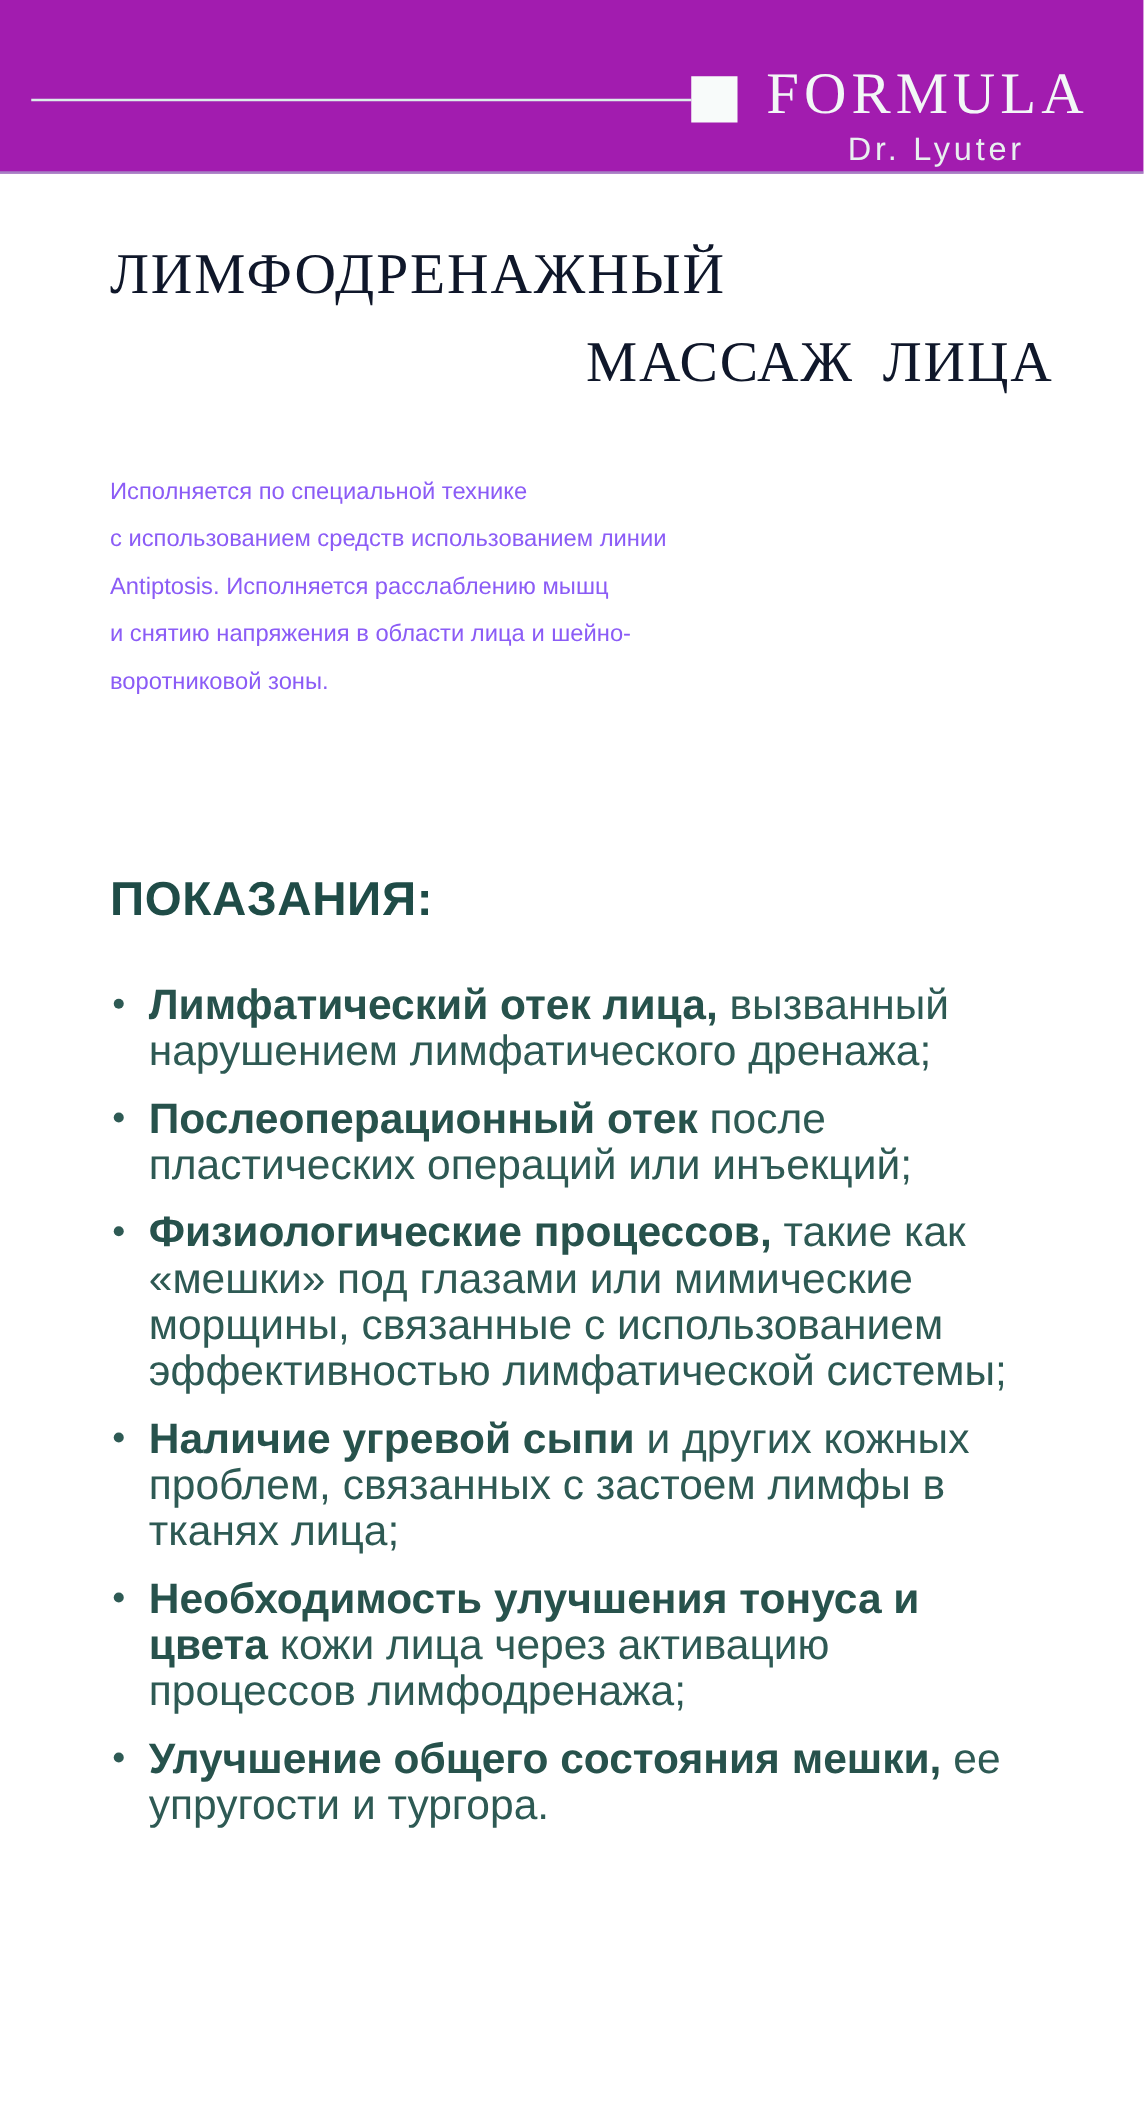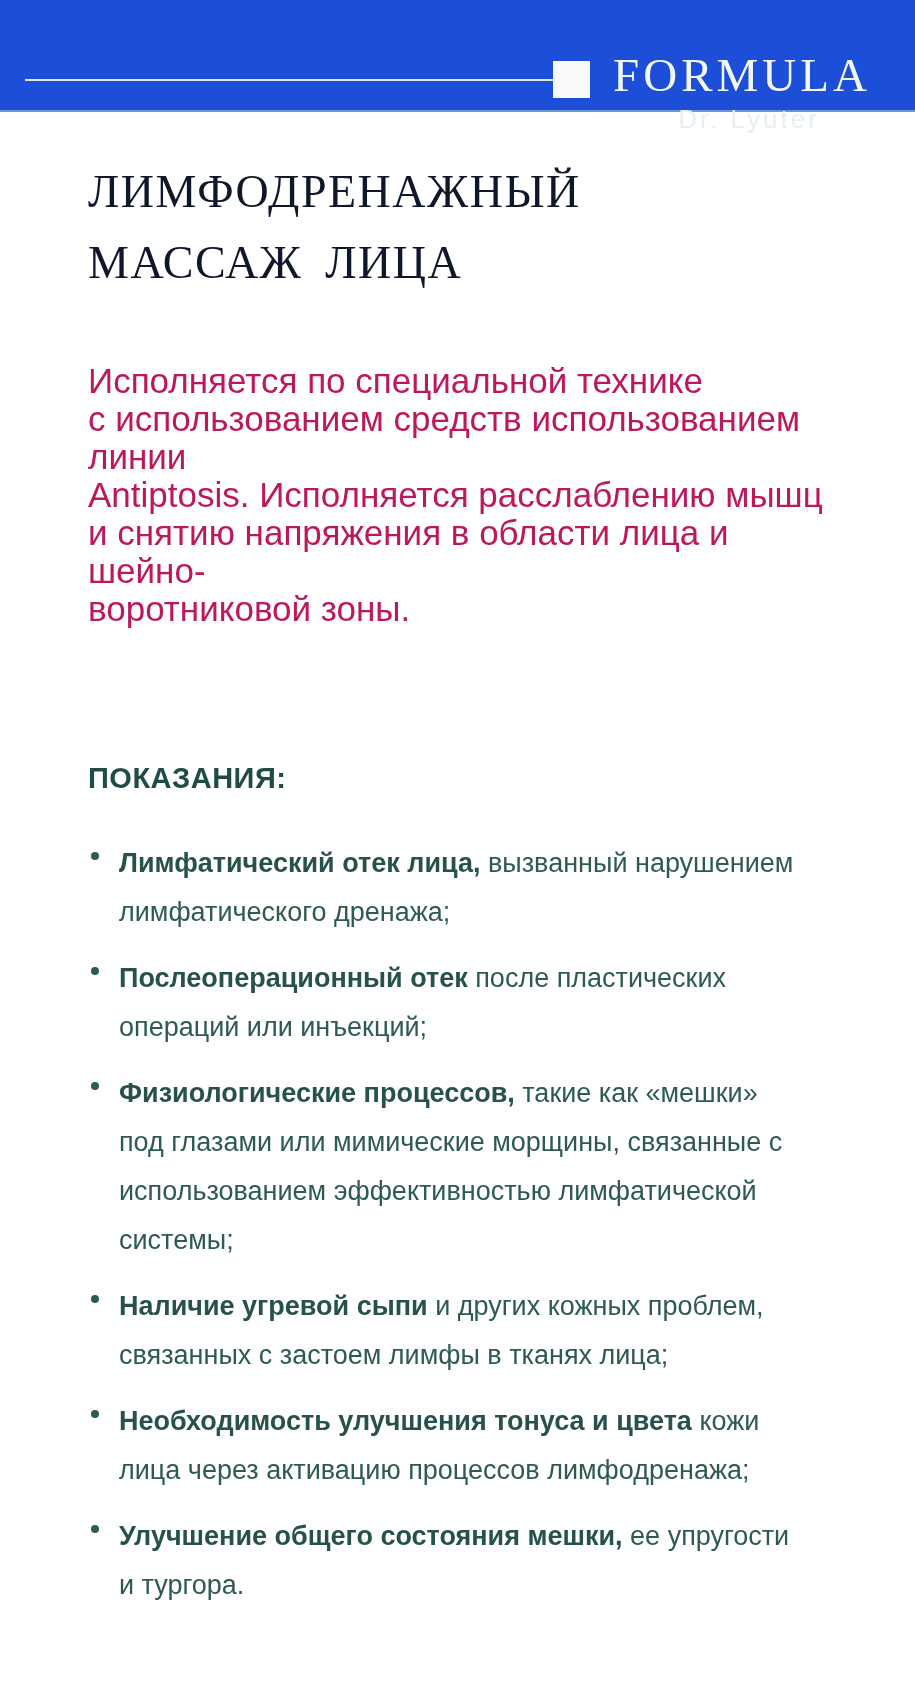--- a/index.html
+++ b/index.html
@@ -10,22 +10,22 @@
     height: 1700px;
     background: #ffffff;
     overflow: hidden;
     font-family: "Liberation Sans", sans-serif;
   }
 
   
   .header {
     position: relative;
     width: 100%;
-    height: 112px;
-    background: #1d4ed8;
+    height: 139px;
+    background: #a21caf;
     border-bottom: 2px solid rgba(170, 210, 214, 0.55);
   }
   .header-rule {
     position: absolute;
     left: 25px;
     top: 79px;
     width: 528px;
     height: 2px;
     background: #dcebe9;
   }
@@ -67,47 +67,47 @@
   }
   .page-title {
     margin-top: 44px;
     font-family: "Liberation Serif", serif;
     font-size: 46px;
     line-height: 71px;
     letter-spacing: 1.5px;
     color: #0f172a;
     font-weight: 400;
   }
-  .page-title .word-gap { word-spacing: 10px; }
+  .page-title .word-gap { word-spacing: 10px; text-align: right; }
 
   .intro {
-    margin-top: 64px;
-    font-size: 35px;
+    margin-top: 50px;
+    font-size: 19px;
     line-height: 38px;
-    color: #be185d;
+    color: #8b5cf6;
   }
 
   .indications-heading {
     margin-top: 134px;
-    font-size: 29px;
+    font-size: 38px;
     font-weight: bold;
     letter-spacing: 0.5px;
     color: #1f4c47;
   }
 
   .indications-list {
     margin-top: 44px;
     list-style: none;
   }
   .list-item {
     position: relative;
     padding-left: 31px;
     margin-bottom: 17px;
-    font-size: 27px;
-    line-height: 49px;
+    font-size: 34px;
+    line-height: 37px;
     color: #2e5a54;
     max-width: 720px;
   }
   .bullet-dot {
     position: absolute;
     left: 3px;
     top: 13px;
     width: 8px;
     height: 8px;
     border-radius: 50%;

